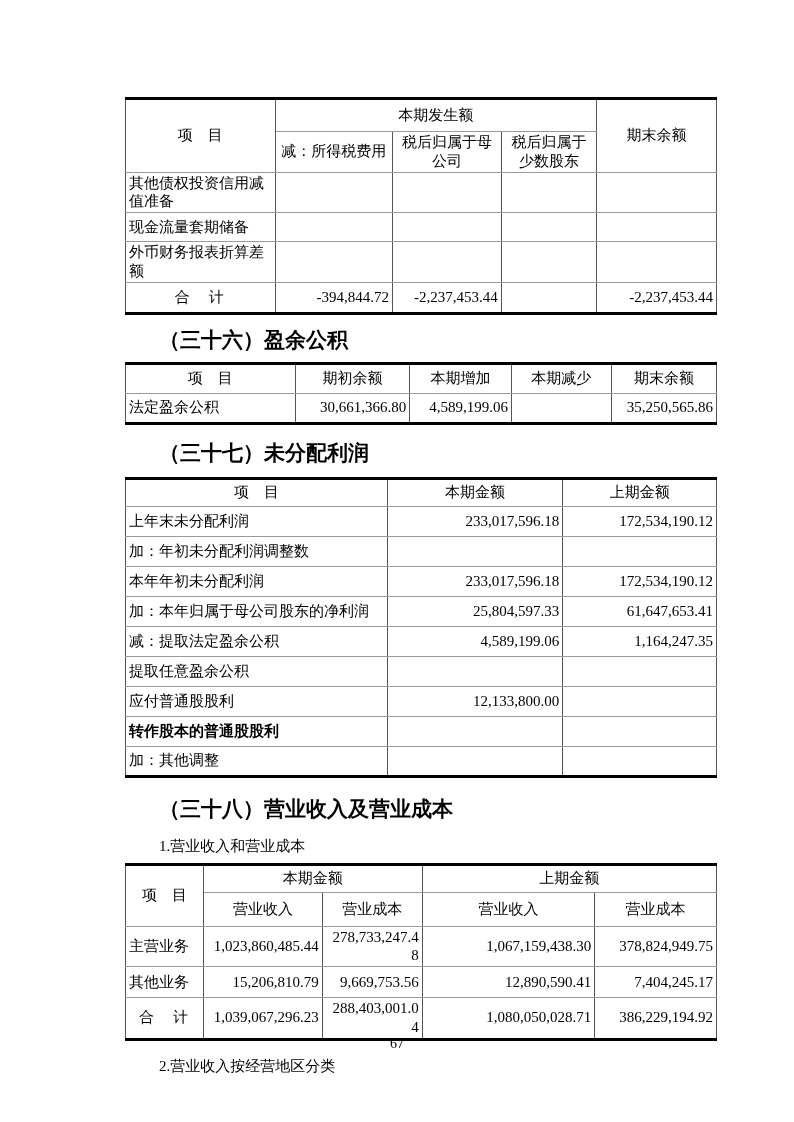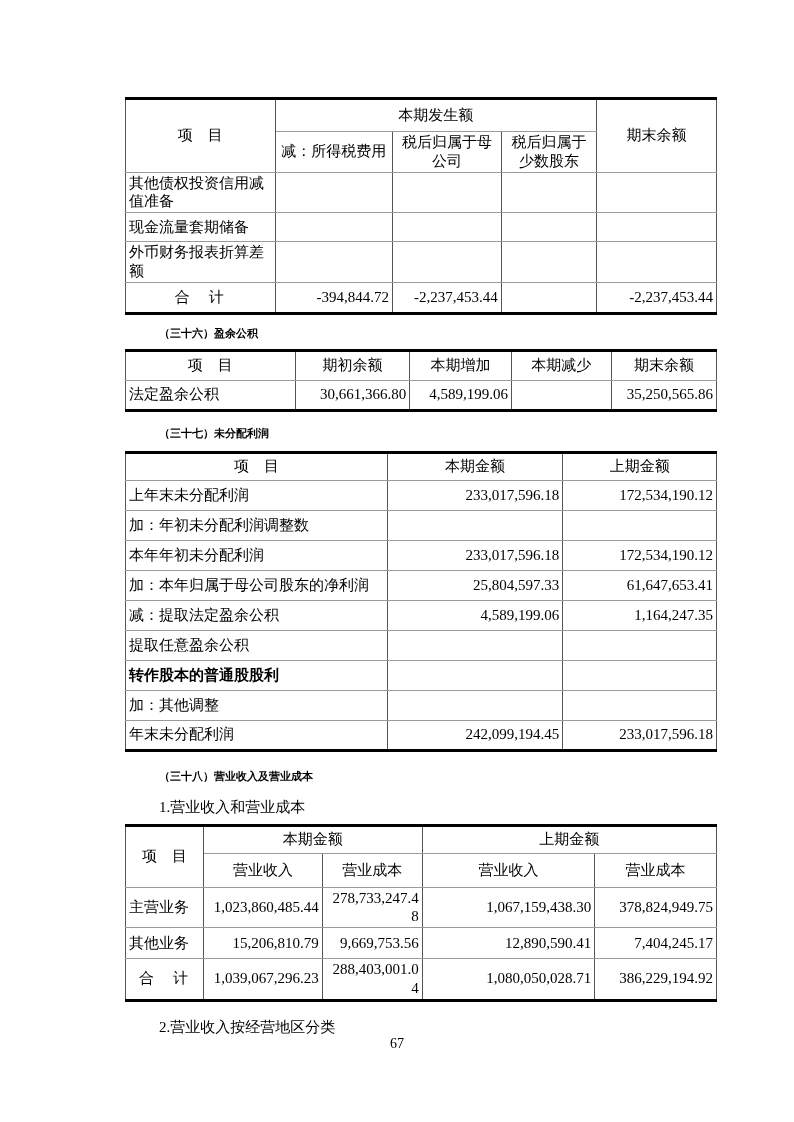--- a/index.html
+++ b/index.html
@@ -10,21 +10,21 @@
             border-top:3px solid #000;border-bottom:3px solid #000;}
   table.doc td{border-left:1px solid #555;border-right:1px solid #555;
                border-top:1px solid #9a9a9a;border-bottom:1px solid #9a9a9a;
                font-size:15px;line-height:1.25;vertical-align:middle;padding:1px 3px;
                overflow:hidden;word-break:break-all;}
   td.hdr{text-align:center;}
   td.lbl{text-align:left;padding-left:4px;}
   td.num{text-align:right;padding-right:6px;font-size:14px;font-family:"Liberation Serif","DejaVu Serif",serif;}
   td.ctr{text-align:center;letter-spacing:2px;}
   td.indent{padding-left:32px;}
-  .heading{font-weight:bold;font-size:11px;margin:0 0 0 34px;}
+  .heading{font-weight:bold;font-size:21px;margin:0 0 0 34px;}
   .subtext{font-size:15px;margin:0 0 0 34px;}
   .h36{margin-top:11px;margin-bottom:8px;}
   .h37{margin-top:14px;margin-bottom:10px;}
   .h38{margin-top:17px;}
   .s1{margin-top:14px;margin-bottom:7px;}
   .s2{margin-top:16px;}
   .pagenum{position:absolute;top:1036px;left:0;width:100%;text-align:center;font-size:14px;}
 </style>
 </head>
 <body>
@@ -145,34 +145,34 @@
       <tr style="height:30px;margin-top:20px;">
         <td class="lbl">减：提取法定盈余公积</td>
         <td class="num">4,589,199.06</td>
         <td class="num">1,164,247.35</td>
       </tr>
       <tr style="height:30px;">
         <td class="lbl indent">提取任意盈余公积</td>
         <td class="num"></td>
         <td class="num"></td>
       </tr>
+      <tr style="height:30px;">
+        <td class="lbl indent">应付普通股股利</td>
+        <td class="num">12,133,800.00</td>
+        <td class="num"></td>
+      </tr>
       <tr style="height:30px;font-weight:bold;">
         <td class="lbl indent">转作股本的普通股股利</td>
         <td class="num"></td>
         <td class="num"></td>
       </tr>
       <tr style="height:30px;">
         <td class="lbl">加：其他调整</td>
         <td class="num"></td>
         <td class="num"></td>
-      </tr>
-      <tr style="height:30px;">
-        <td class="lbl">年末未分配利润</td>
-        <td class="num">242,099,194.45</td>
-        <td class="num">233,017,596.18</td>
       </tr>
     </tbody>
       </table>
 
     <div class="heading h38">（三十八）营业收入及营业成本</div>
     <div class="subtext s1">1.营业收入和营业成本</div>
     <table class="doc">
       <colgroup>
         <col style="width:13.2%">
           <col style="width:20.1%">

